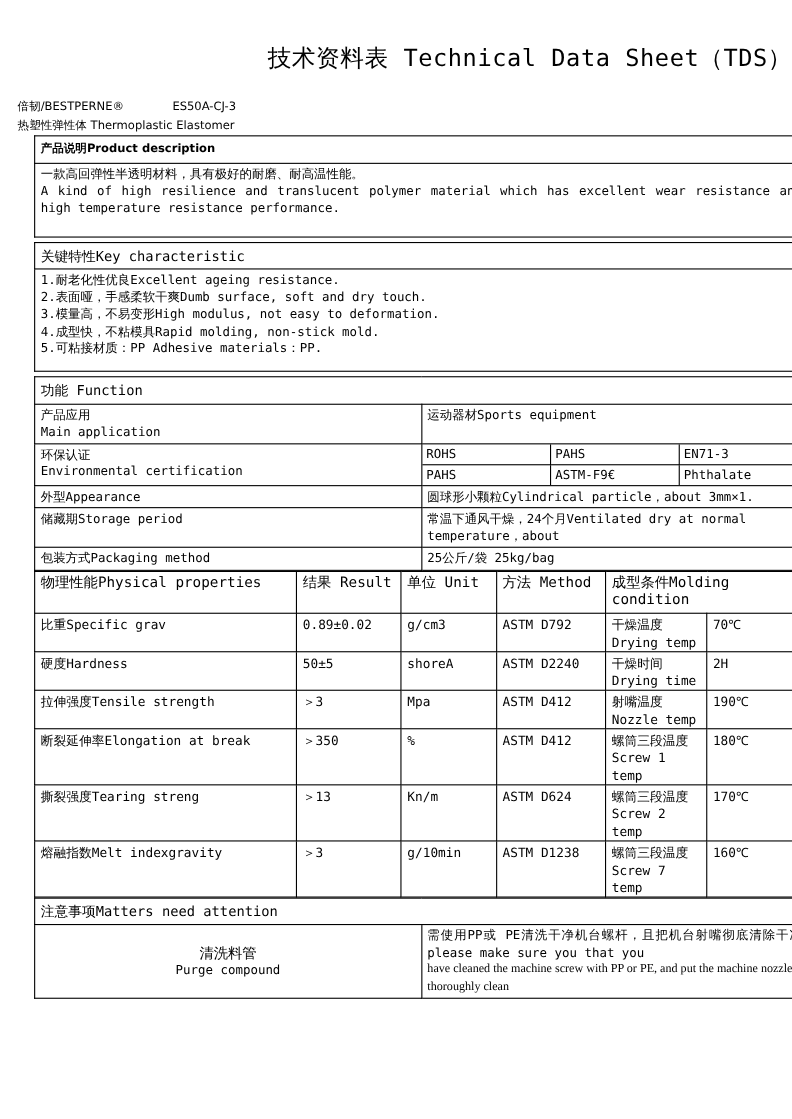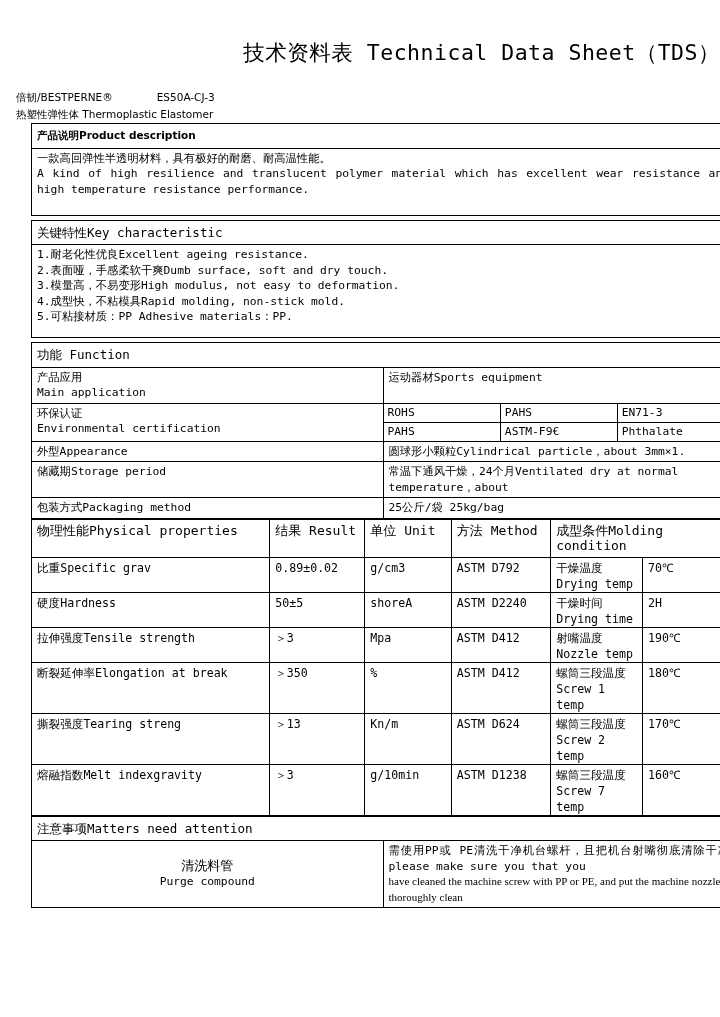--- a/index.html
+++ b/index.html
@@ -126,21 +126,21 @@
   .small-u { font-size: 10.4px; }
 
   
   .mt-c1 { width: 117px; }
   .mt-label {
     font-size: 12.6px;
     line-height: 18px;
     text-align: center;
     vertical-align: middle !important;
   }
-  .mt-label .cn { font-family: Liberation Mono, monospace; font-size: 13px; }
+  .mt-label .cn { font-family: Liberation Sans, sans-serif; font-size: 13px; }
   .mt-body { font-size: 11px; line-height: 15.5px; }
   .serif-line {
     font-family: "Liberation Serif", serif;
     font-size: 11px;
   }
   .jst { text-align: justify; text-align-last: left; }
 </style>
 </head>
 <body>
 

